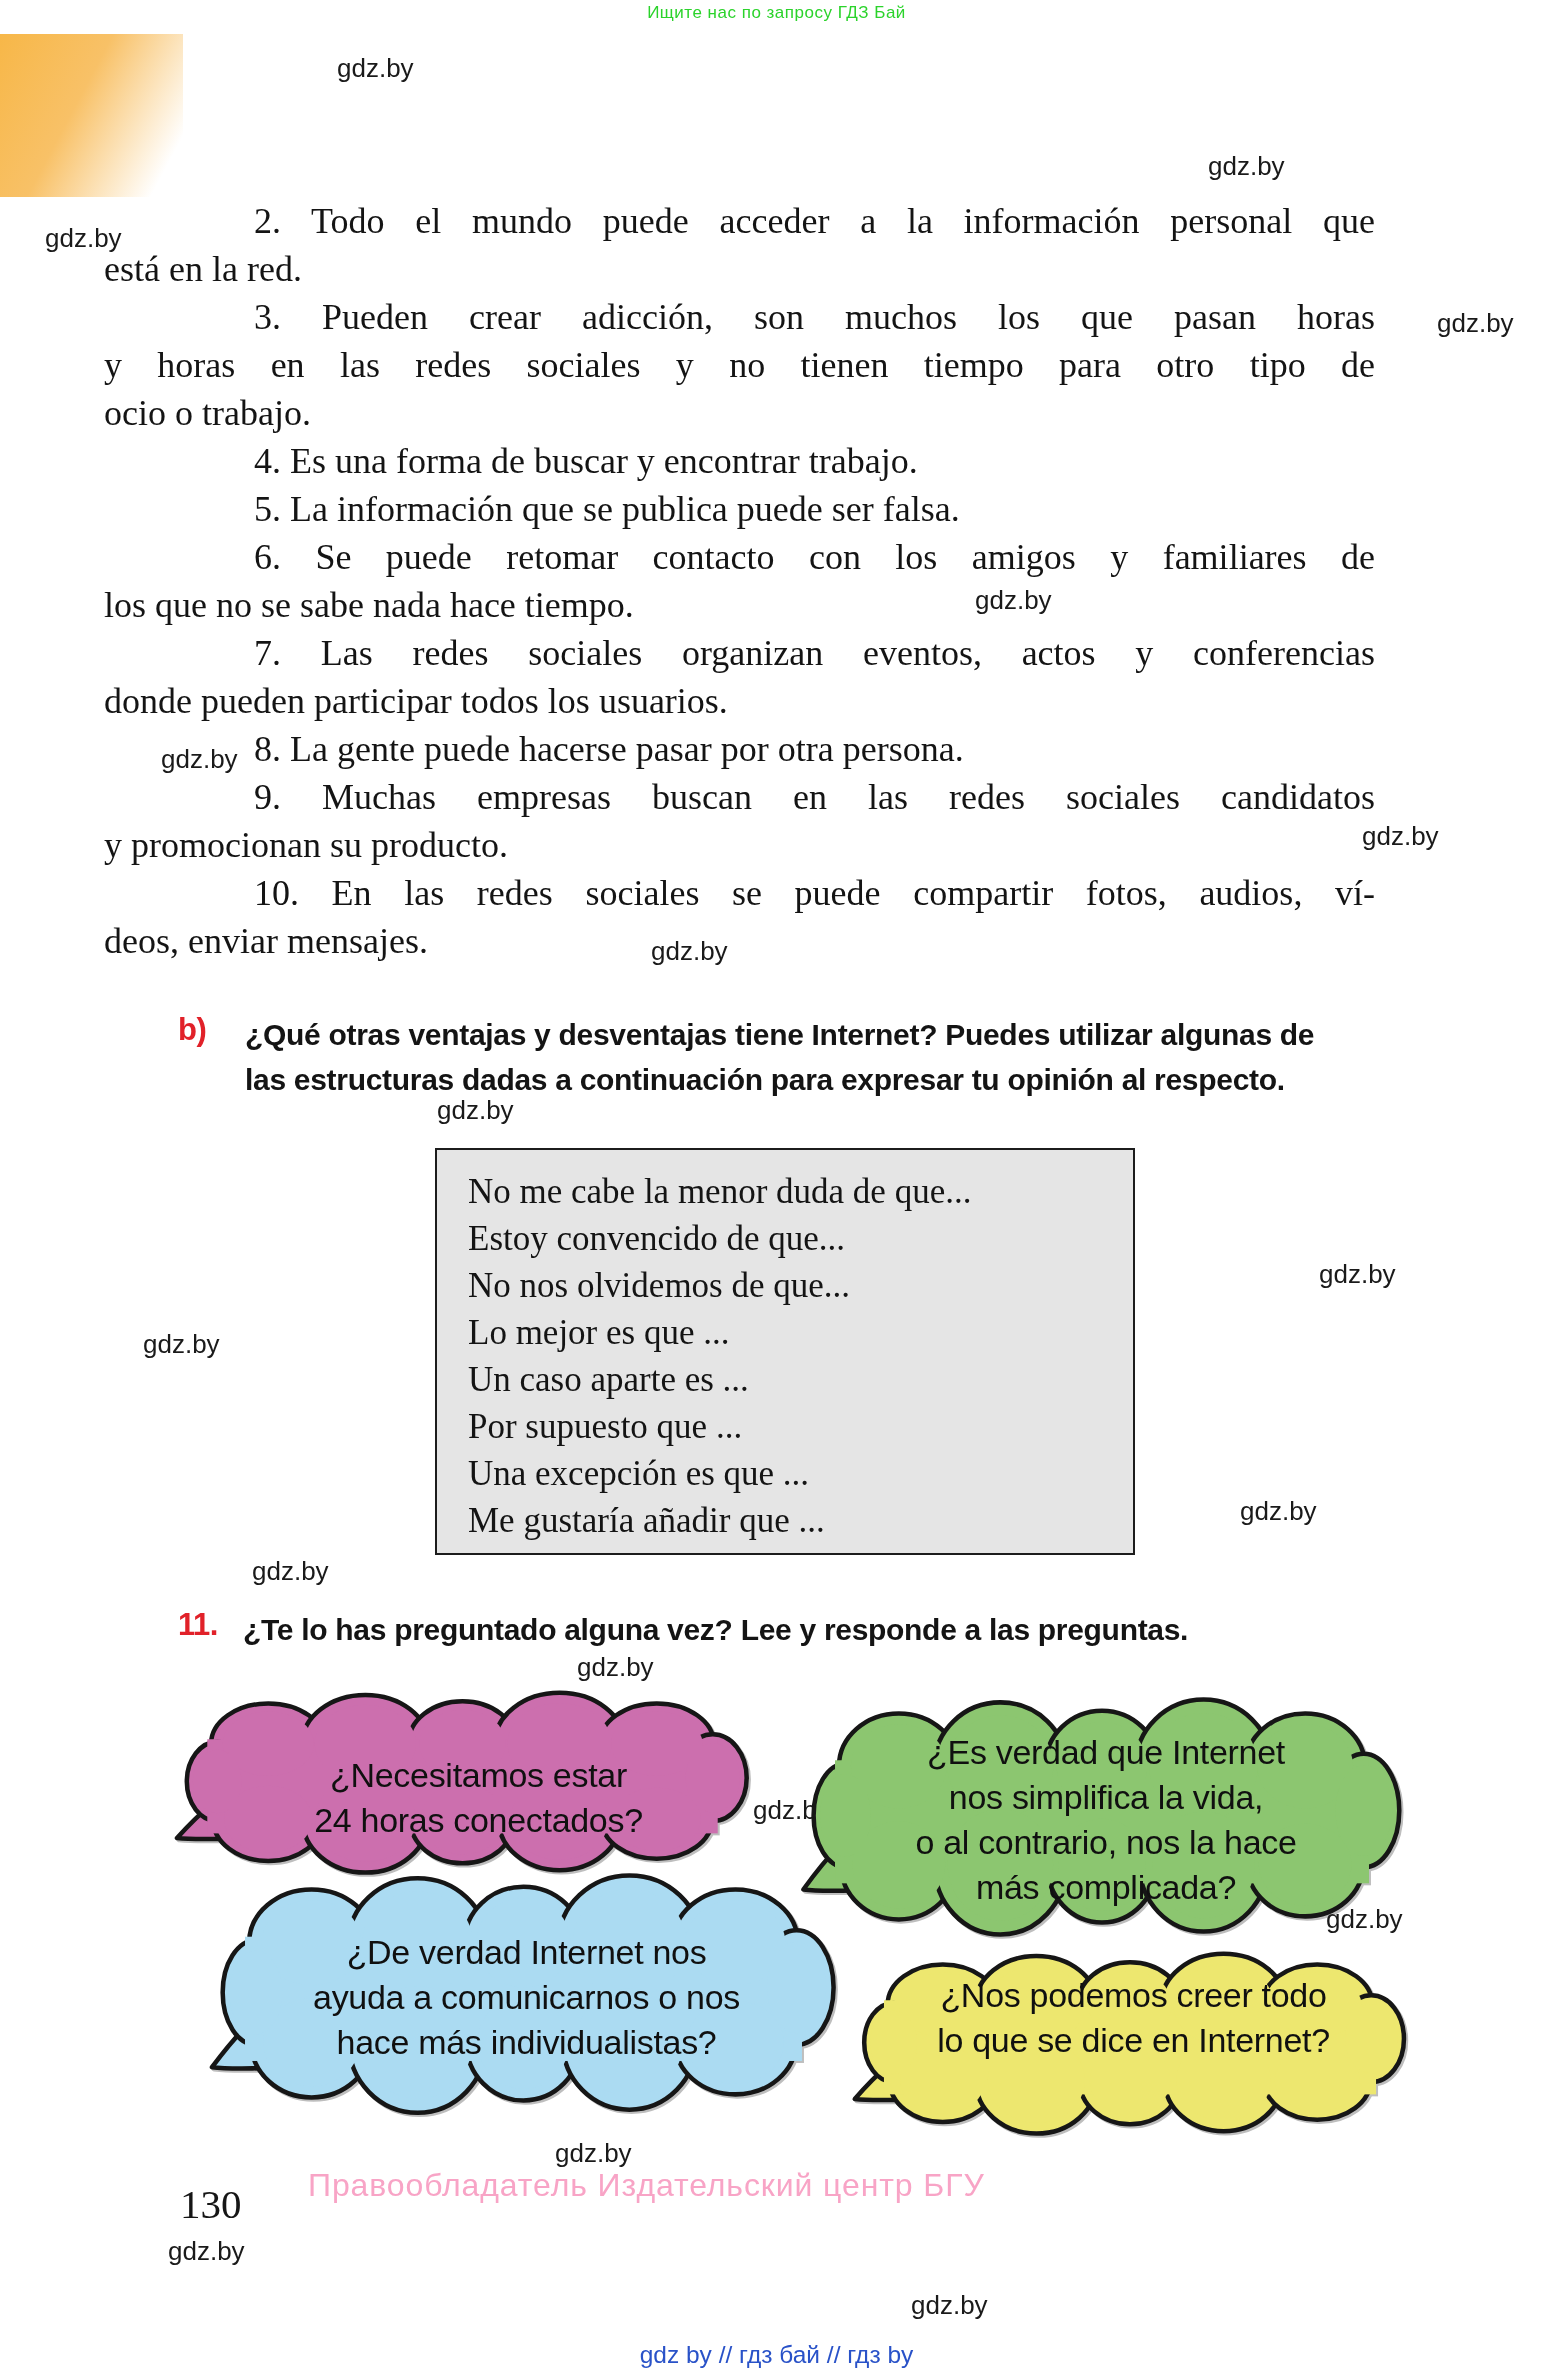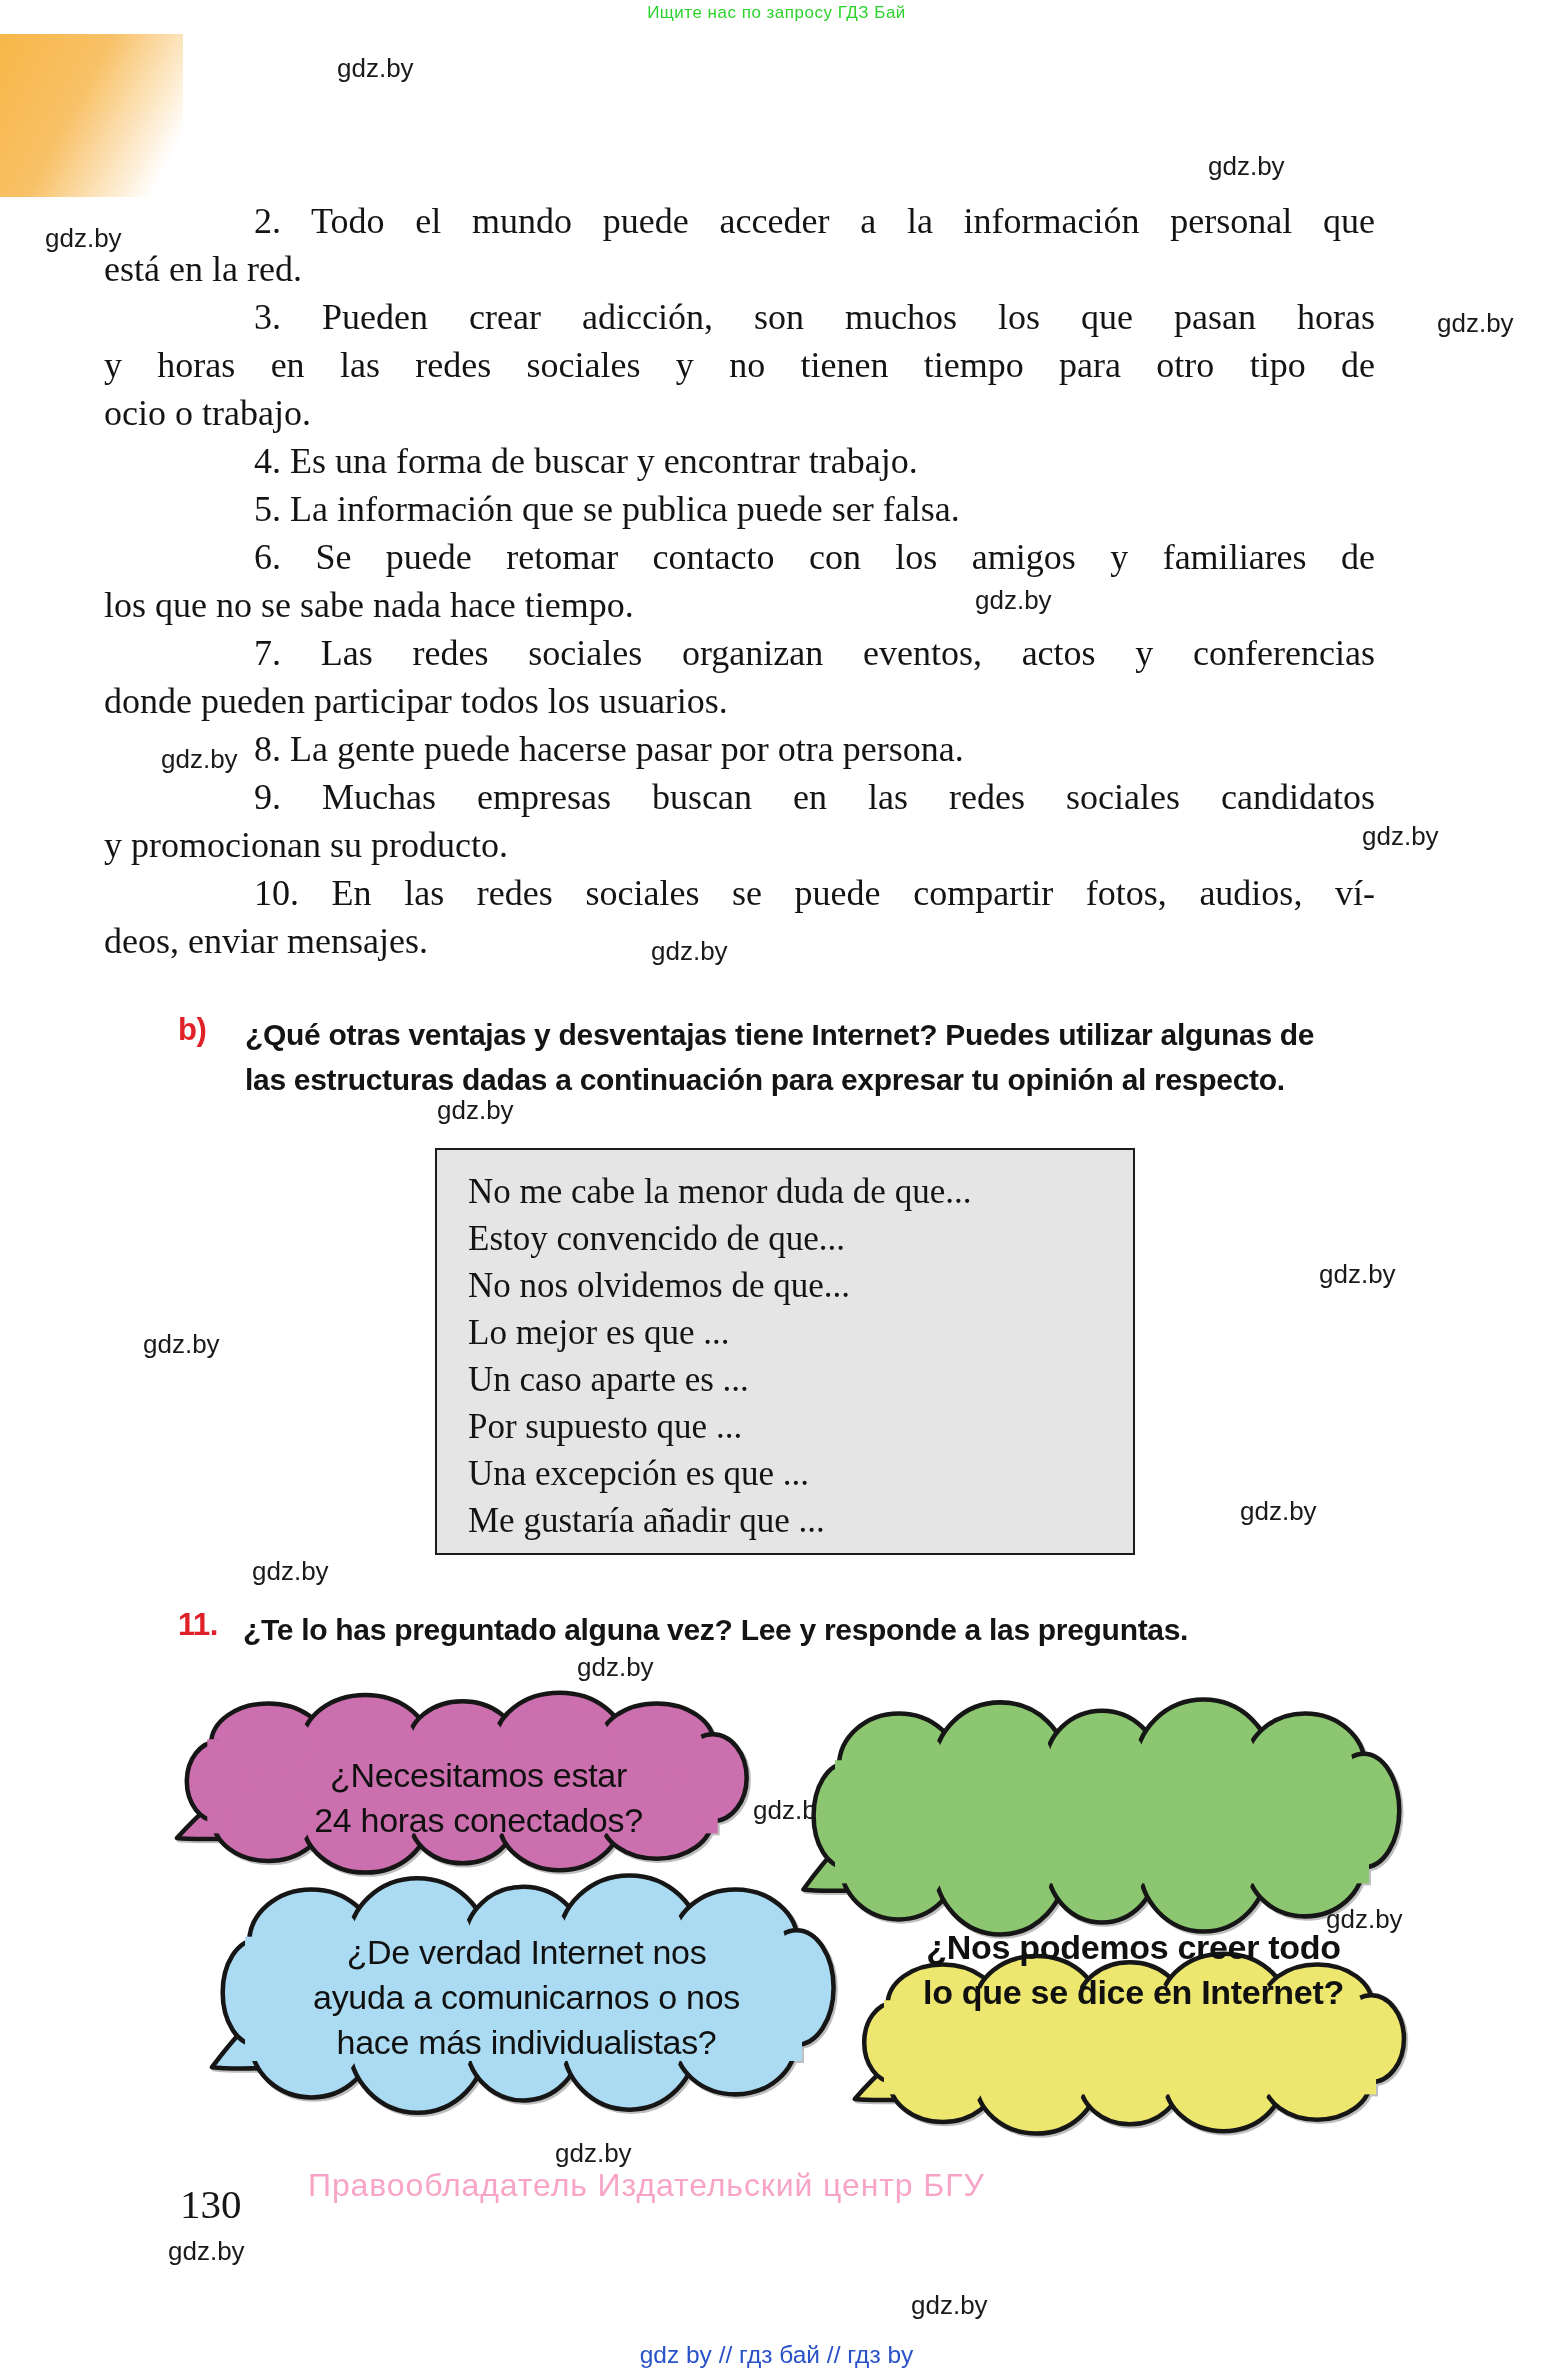--- a/index.html
+++ b/index.html
@@ -252,20 +252,27 @@
         <ellipse cx="561.6" cy="81.6" rx="52.79796" ry="46.512"></ellipse>
         <ellipse cx="113.4" cy="190.39999999999998" rx="51.09479999999999" ry="48.17664000000002"></ellipse>
         <ellipse cx="225.45" cy="190.39999999999998" rx="58.08671999999999" ry="61.55904000000002"></ellipse>
         <ellipse cx="337.5" cy="190.39999999999998" rx="48.40559999999999" ry="50.85312000000002"></ellipse>
         <ellipse cx="449.55" cy="190.39999999999998" rx="56.4732" ry="58.882560000000026"></ellipse>
         <ellipse cx="561.6" cy="190.39999999999998" rx="51.09479999999999" ry="45.500160000000015"></ellipse>
         <ellipse cx="54.50625" cy="136" rx="28.080000000000002" ry="45.696"></ellipse>
         <ellipse cx="626.23125" cy="130.56" rx="31.32" ry="50.048"></ellipse>
       </g>
     </svg>
+  <div class="cloud-text" style="left:852px; top:1730px; width:508px;">
+
+  <div>¿Es verdad que Internet</div>
+      <div>nos simplifica la vida,</div>
+      <div>o al contrario, nos la hace</div>
+      <div>más complicada?</div>
+    </div>
 
   <svg class="cloud" style="left:204px; top:1868px; width:639px; height:249px;" viewBox="0 0 705 275">
       <g fill="#ABDBF2" stroke="#161616" stroke-width="5" stroke-linejoin="round">
         <path d="M 98.7 137.5 C 63.45 151.25, 33.135000000000005 187, 8.46 220 C 40.185 224.125, 84.60000000000001 217.25, 112.80000000000001 225.5"></path>
         <ellipse cx="118.44" cy="82.5" rx="68.93066999999999" ry="58.78125"></ellipse>
         <ellipse cx="235.47000000000003" cy="82.5" rx="76.18653" ry="71.15625"></ellipse>
         <ellipse cx="352.5" cy="82.5" rx="65.30274" ry="61.875"></ellipse>
         <ellipse cx="469.53000000000003" cy="82.5" rx="78.363288" ry="74.25"></ellipse>
         <ellipse cx="586.56" cy="82.5" rx="68.93066999999999" ry="58.78125"></ellipse>
         <ellipse cx="118.44" cy="192.5" rx="66.7071" ry="60.88499999999999"></ellipse>
@@ -324,21 +331,21 @@
         <ellipse cx="517.5039999999999" cy="62.4" rx="48.652342399999995" ry="35.568"></ellipse>
         <ellipse cx="104.49600000000001" cy="145.6" rx="47.08291199999999" ry="36.84096"></ellipse>
         <ellipse cx="207.748" cy="145.6" rx="53.52583680000001" ry="47.07456"></ellipse>
         <ellipse cx="311" cy="145.6" rx="44.604864" ry="38.88768"></ellipse>
         <ellipse cx="414.252" cy="145.6" rx="52.039008" ry="45.027840000000005"></ellipse>
         <ellipse cx="517.5039999999999" cy="145.6" rx="47.08291199999999" ry="34.794239999999995"></ellipse>
         <ellipse cx="50.2265" cy="104" rx="25.875200000000003" ry="34.944"></ellipse>
         <ellipse cx="577.0605" cy="99.84" rx="28.8608" ry="38.272000000000006"></ellipse>
       </g>
     </svg>
-  <div class="cloud-text" style="left:907px; top:1925px; width:453px;font-weight:bold;">
+  <div class="cloud-text" style="left:907px; top:1973px; width:453px;">
 
   <div>¿Nos podemos creer todo</div>
       <div>lo que se dice en Internet?</div>
     </div>
 
   <div id="page-number" class="abs">130</div>
   <div id="publisher" class="abs">Правообладатель Издательский центр БГУ</div>
   <div id="footer-links" class="abs">gdz by  //  гдз бай  //  гдз by</div>
 
 </div>

